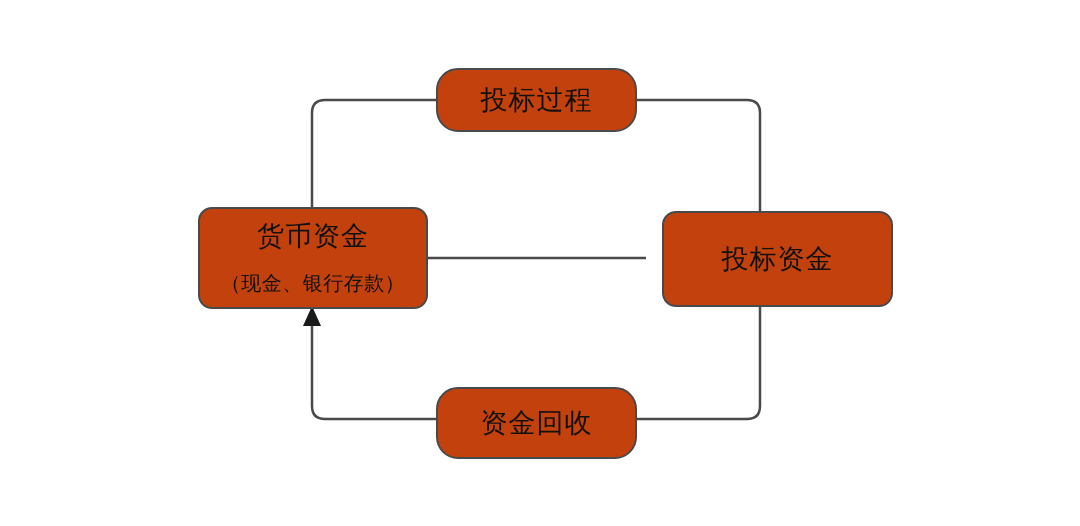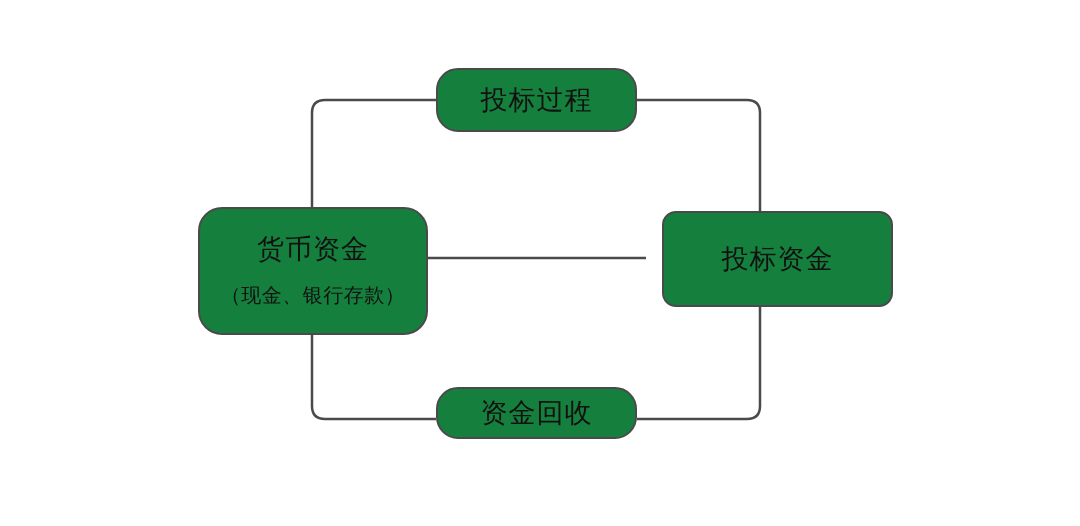--- a/index.html
+++ b/index.html
@@ -22,21 +22,21 @@
   #connector-layer {
     position: absolute;
     left: 0;
     top: 0;
     width: 1080px;
     height: 526px;
   }
   .node {
     position: absolute;
     box-sizing: border-box;
-    background: #15803d;
+    background: #c2410c;
     border: 2.5px solid #4a4a4a;
     display: flex;
     flex-direction: column;
     align-items: center;
     justify-content: center;
     text-align: center;
     color: #111111;
     z-index: 2;
   }
   .node-title {
@@ -44,50 +44,49 @@
     line-height: 1.12;
     letter-spacing: 1px;
     white-space: nowrap;
   }
   .node-sub {
     font-size: 20px;
     line-height: 1.15;
     letter-spacing: 0.5px;
     white-space: nowrap;
     margin-top: 20px;
-    font-family: Liberation Mono, monospace;
   }
   
   #node-top {
     left: 436px;
     top: 68px;
     width: 201px;
     height: 64px;
     border-radius: 22px;
   }
   #node-left {
     left: 198px;
     top: 207px;
     width: 230px;
-    height: 128px;
-    border-radius: 24px;
+    height: 102px;
+    border-radius: 14px;
   }
   #node-right {
     left: 646px;
     top: 211px;
     width: 231px;
     height: 96px;
     border-radius: 14px;
     margin-left: 16px;
   }
   #node-bottom {
     left: 436px;
     top: 387px;
     width: 201px;
-    height: 52px;
+    height: 72px;
     border-radius: 22px;
   }
 </style>
 </head>
 <body>
 
 <div id="diagram-root">
 
   <svg id="connector-layer" viewBox="0 0 1080 526" width="1080" height="526">
 

